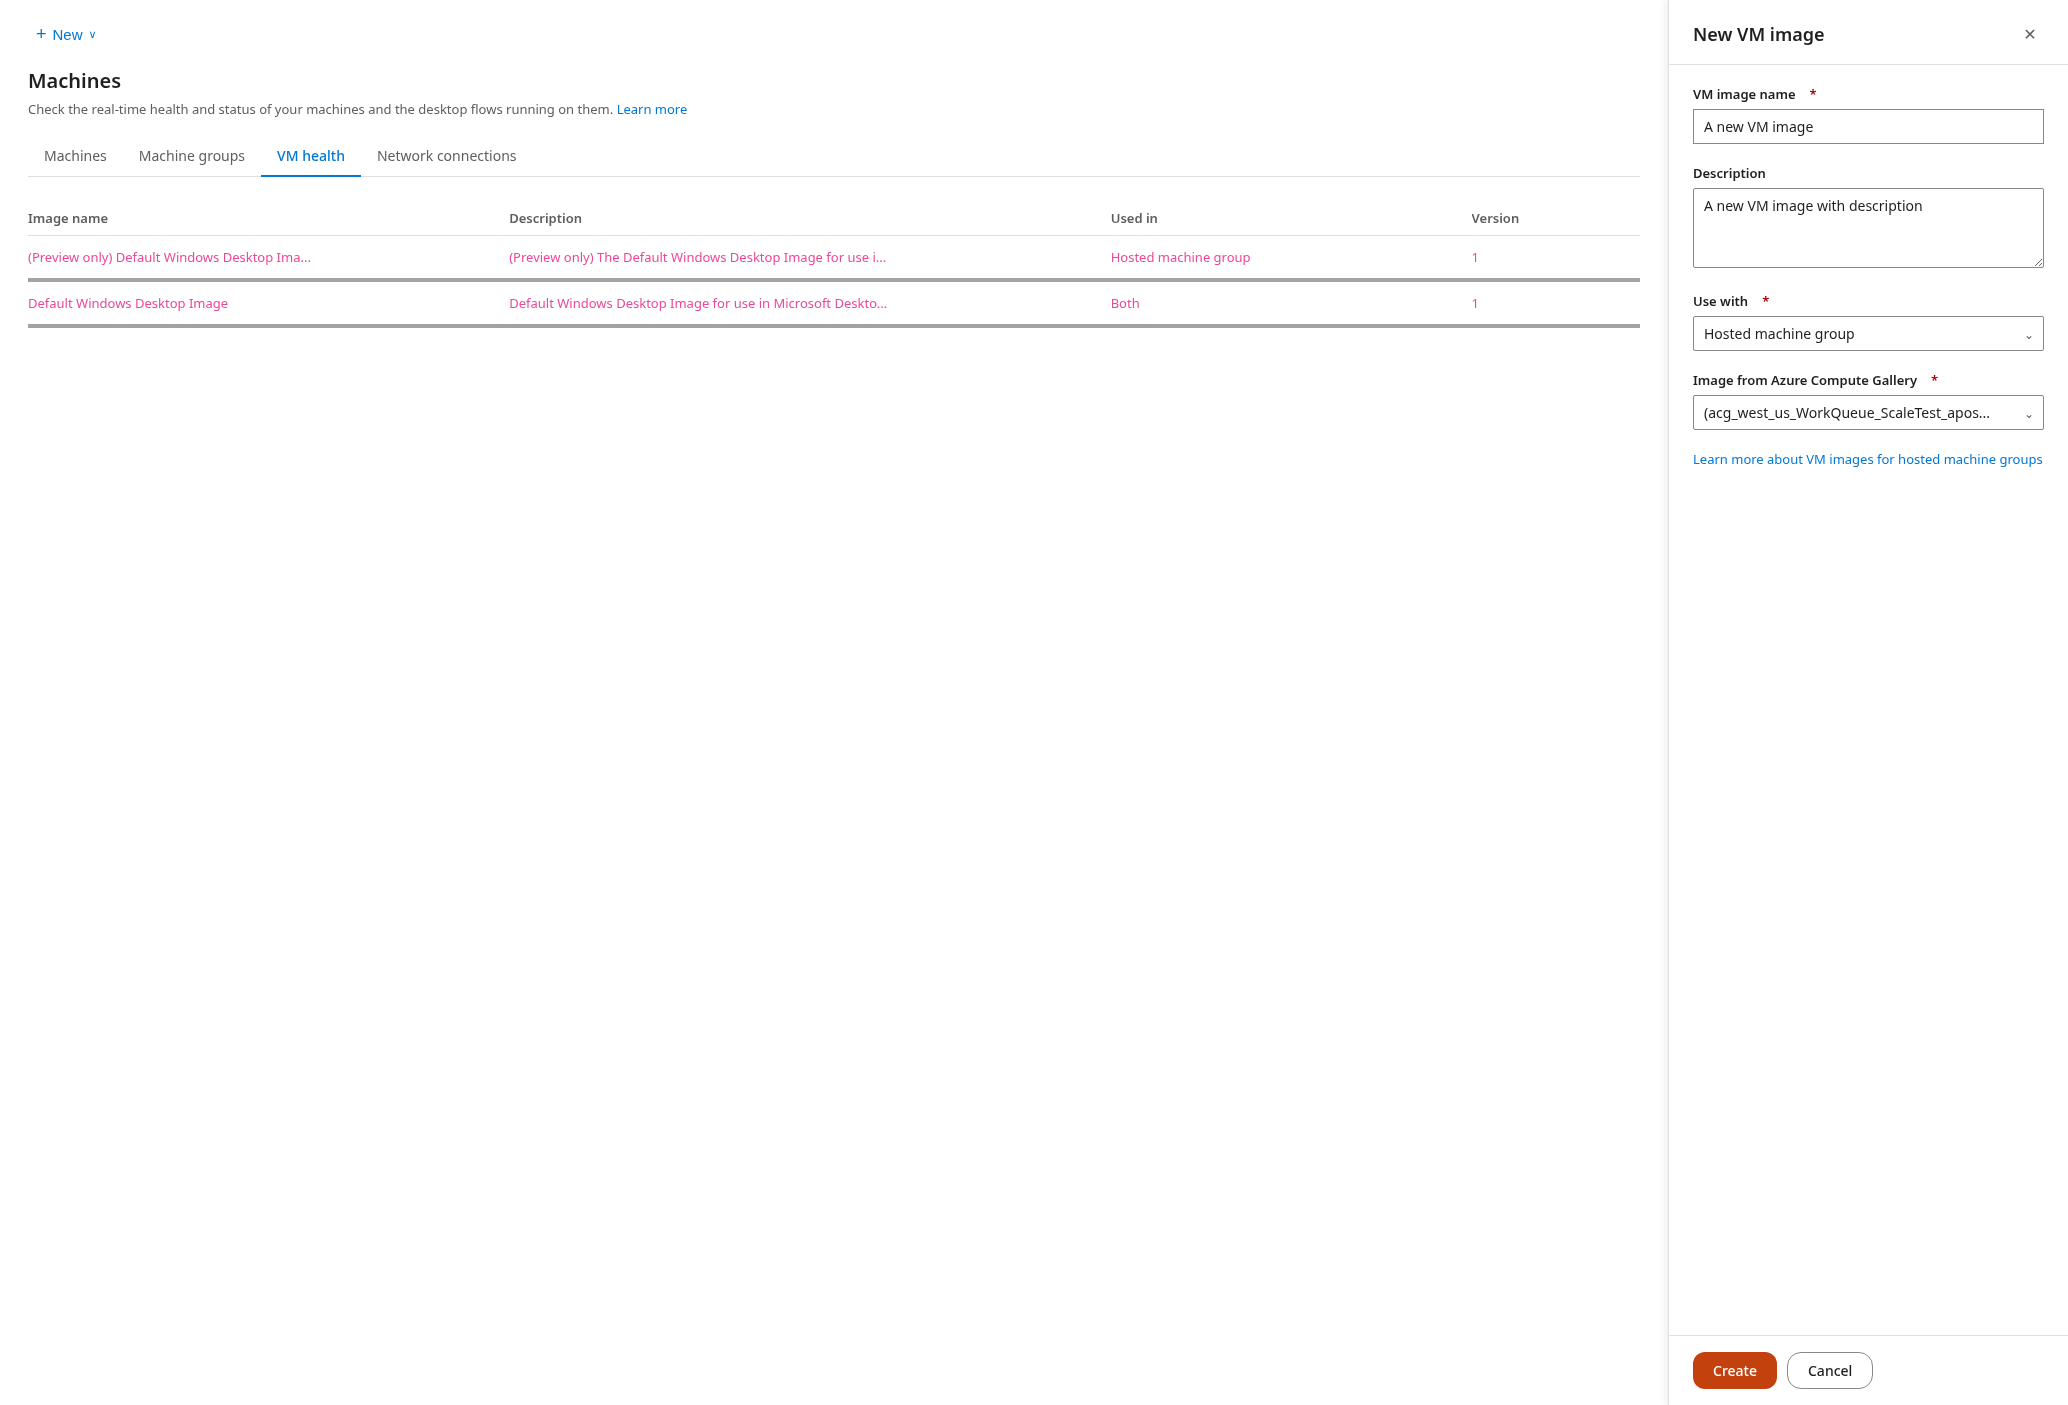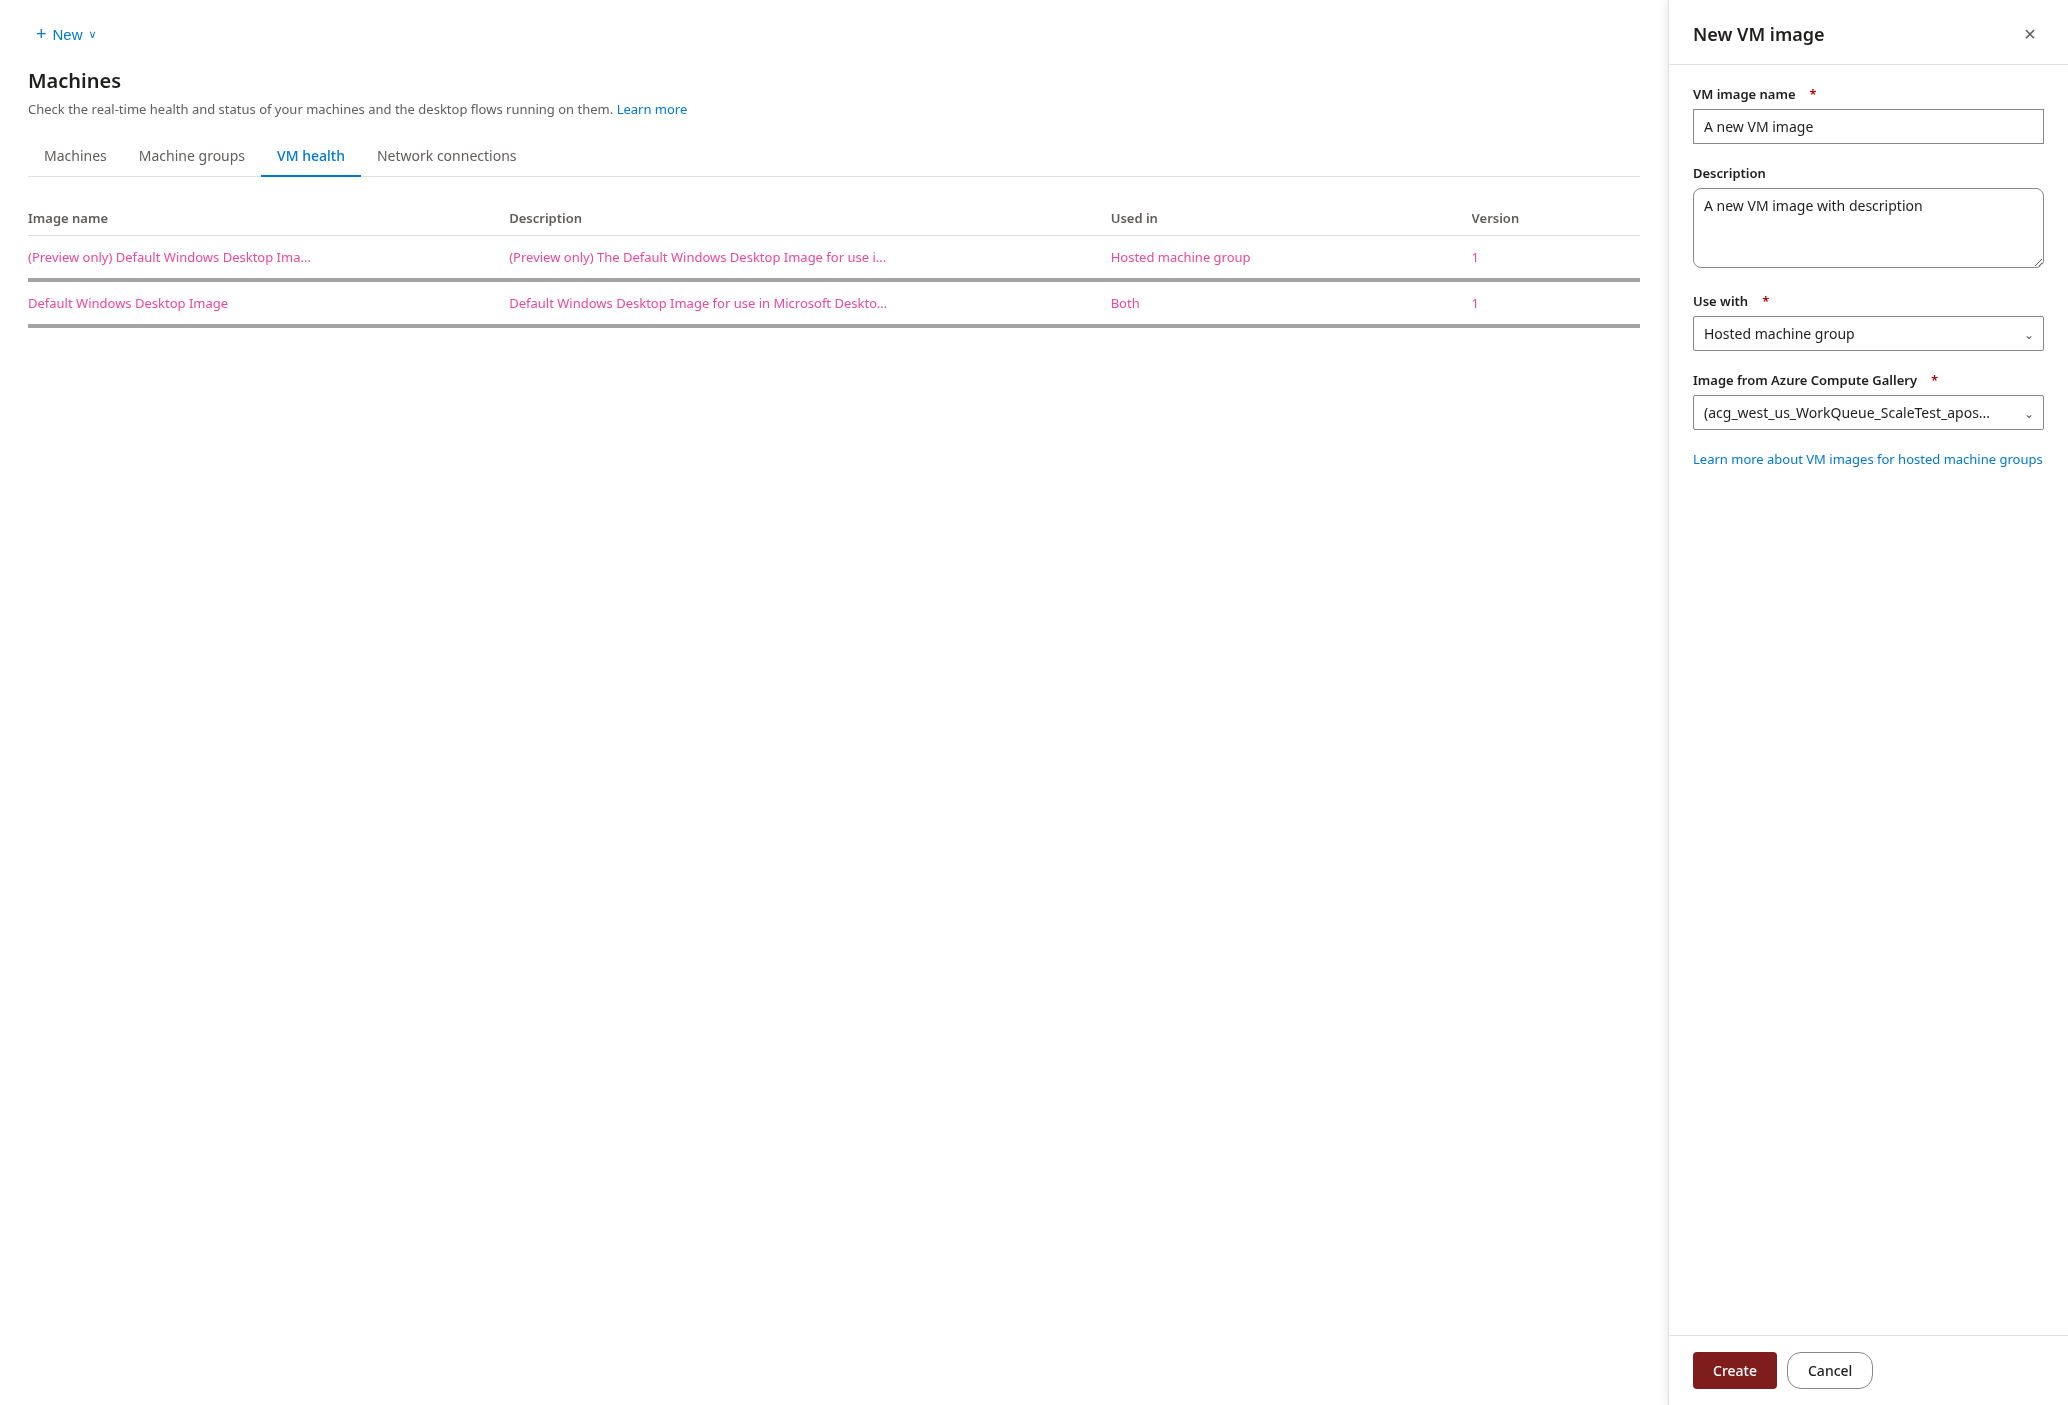--- a/index.html
+++ b/index.html
@@ -153,21 +153,21 @@
       border-radius: 0;
       font-size: 14px;
       font-family: inherit;
       color: #201f1e;
       outline: none;
     }
     .field-textarea {
       width: 100%;
       padding: 7px 10px;
       border: 1px solid #8a8886;
-      border-radius: 8px;
+      border-radius: 2px;
       font-size: 14px;
       font-family: inherit;
       color: #201f1e;
       resize: vertical;
       min-height: 80px;
       outline: none;
     }
     .field-select-wrapper {
       position: relative;
       width: 100%;
@@ -203,28 +203,28 @@
       display: block;
       margin-top: 4px;
     }
     .panel-footer {
       padding: 16px 24px;
       border-top: 1px solid #e0e0e0;
       display: flex;
       gap: 10px;
     }
     .btn-primary {
-      background: #7f1d1d;
+      background: #c2410c;
       color: #fff;
       border: none;
       padding: 8px 20px;
       font-size: 14px;
       font-family: inherit;
       font-weight: 500;
-      border-radius: 4px;
+      border-radius: 12px;
       cursor: pointer;
     }
     .btn-secondary {
       background: #fff;
       color: #201f1e;
       border: 1px solid #8a8886;
       padding: 8px 20px;
       font-size: 14px;
       font-family: inherit;
       font-weight: 500;

